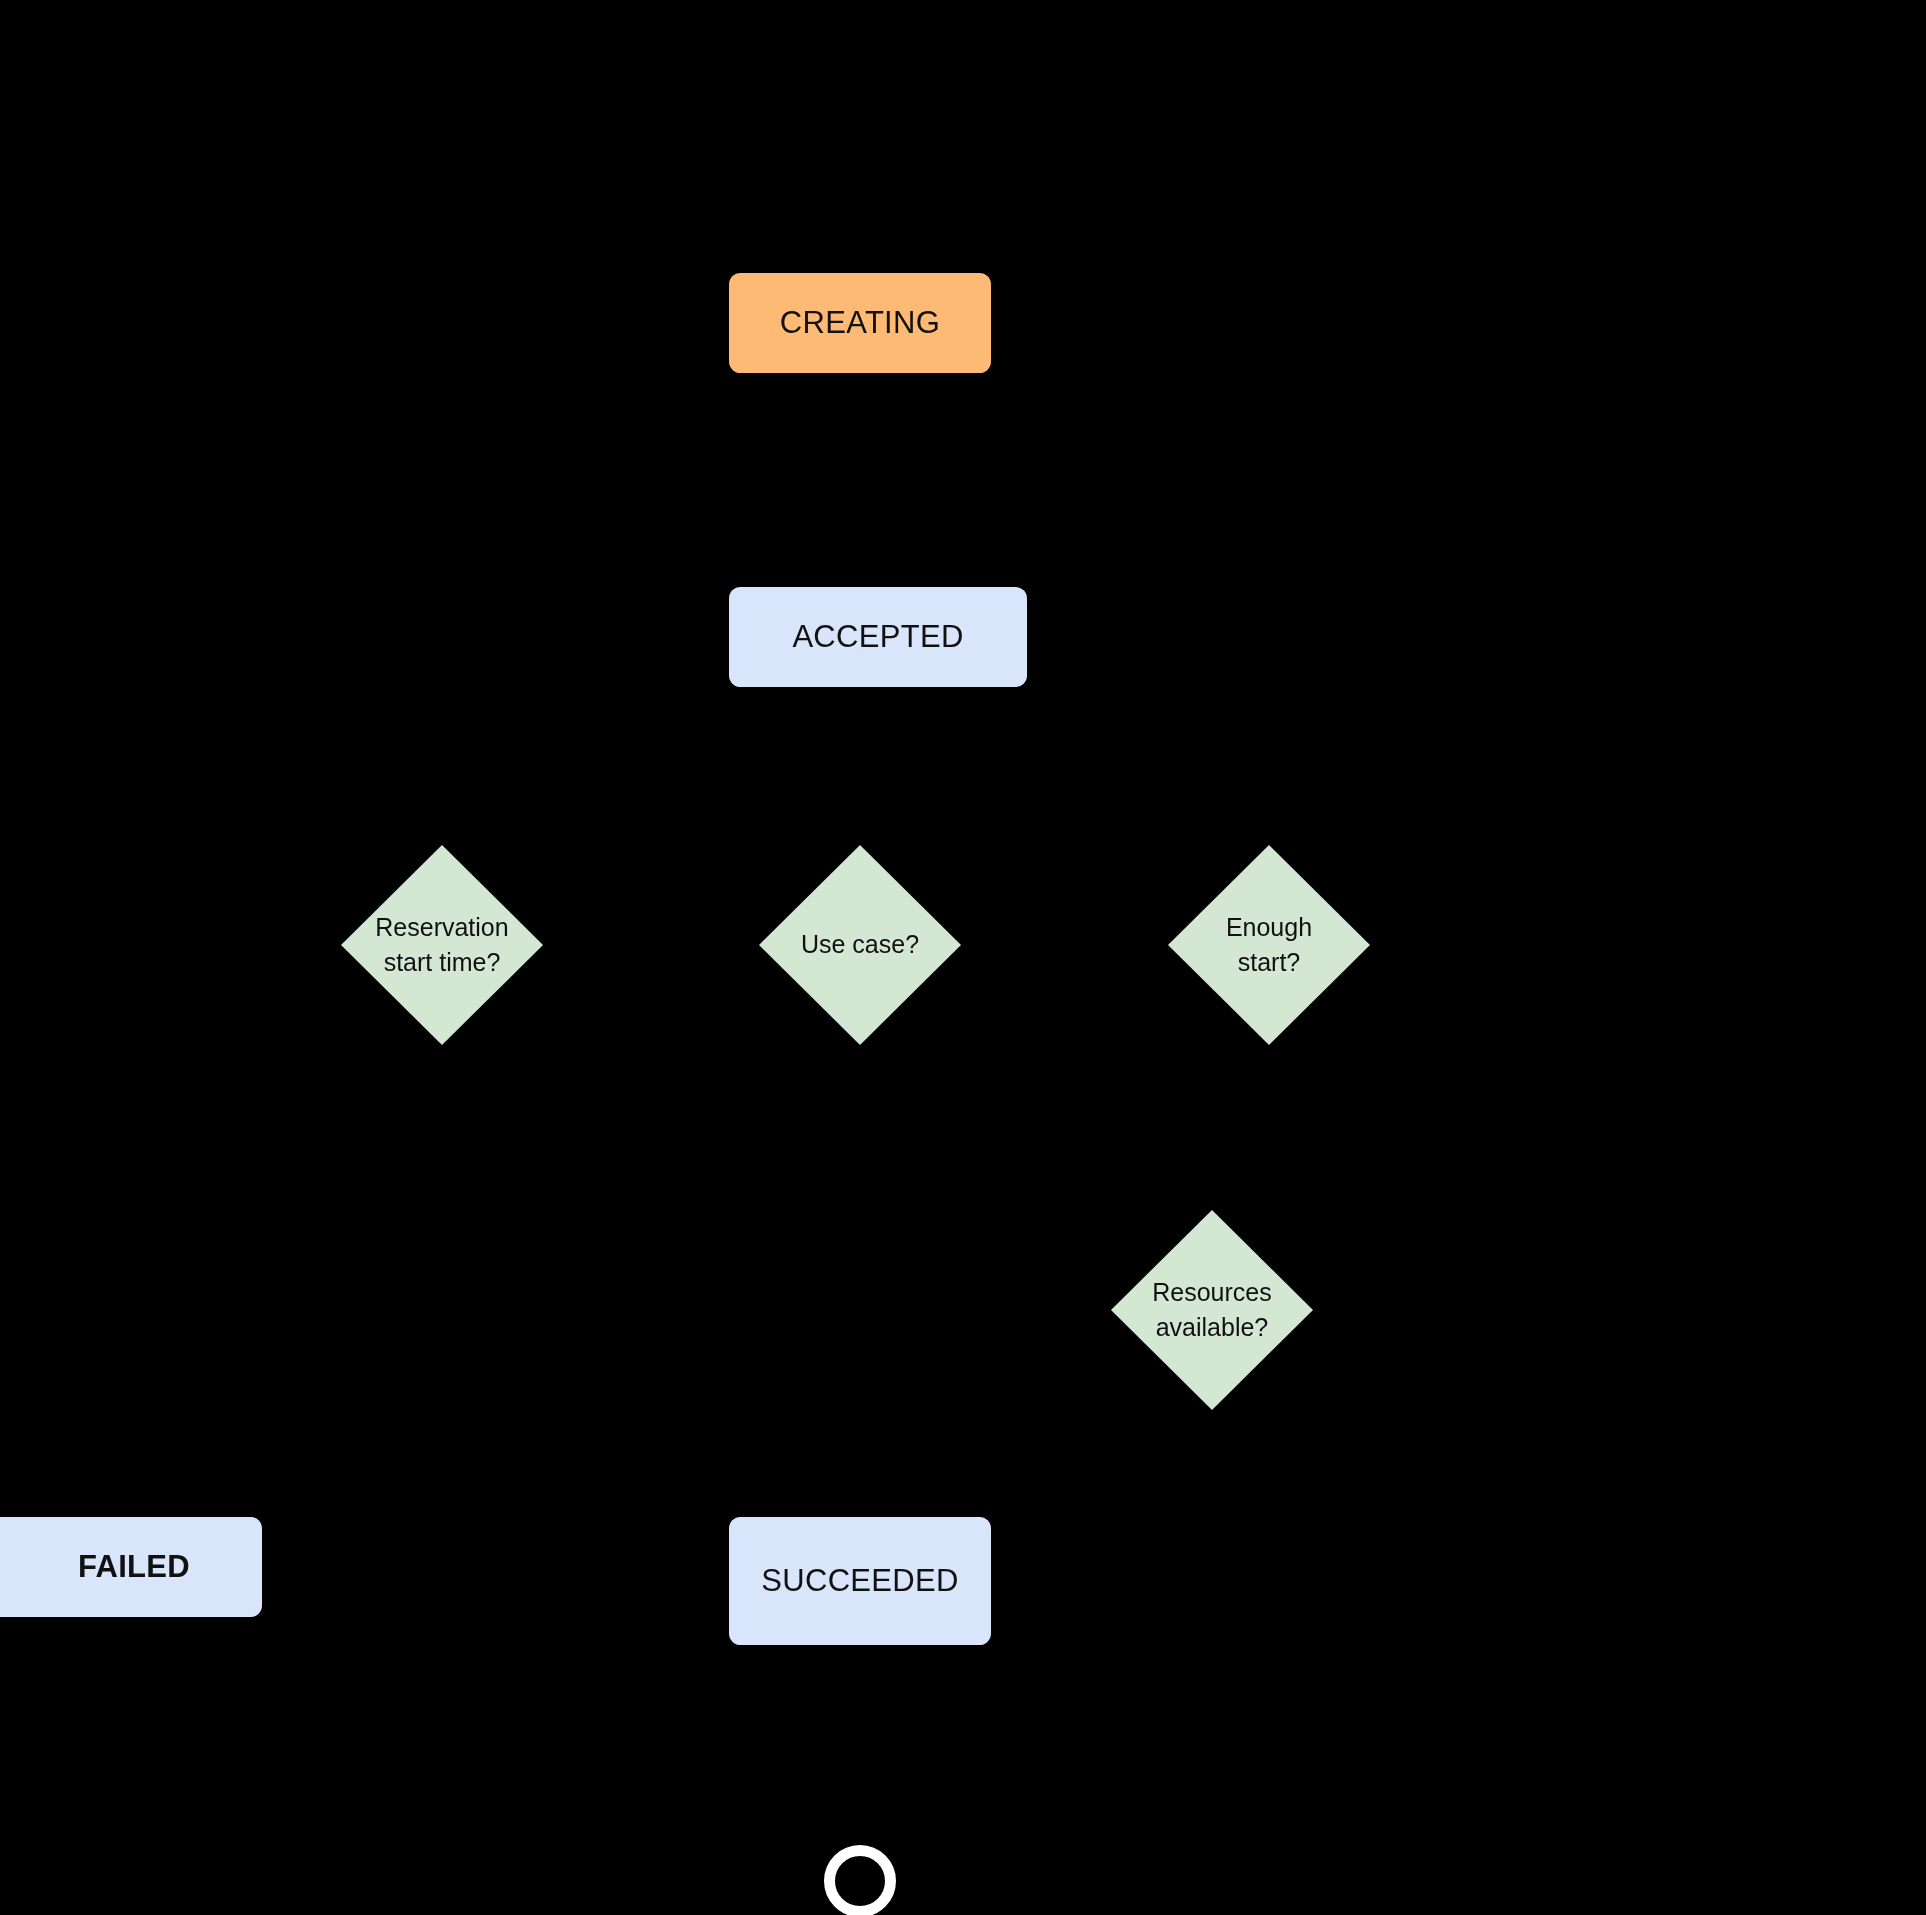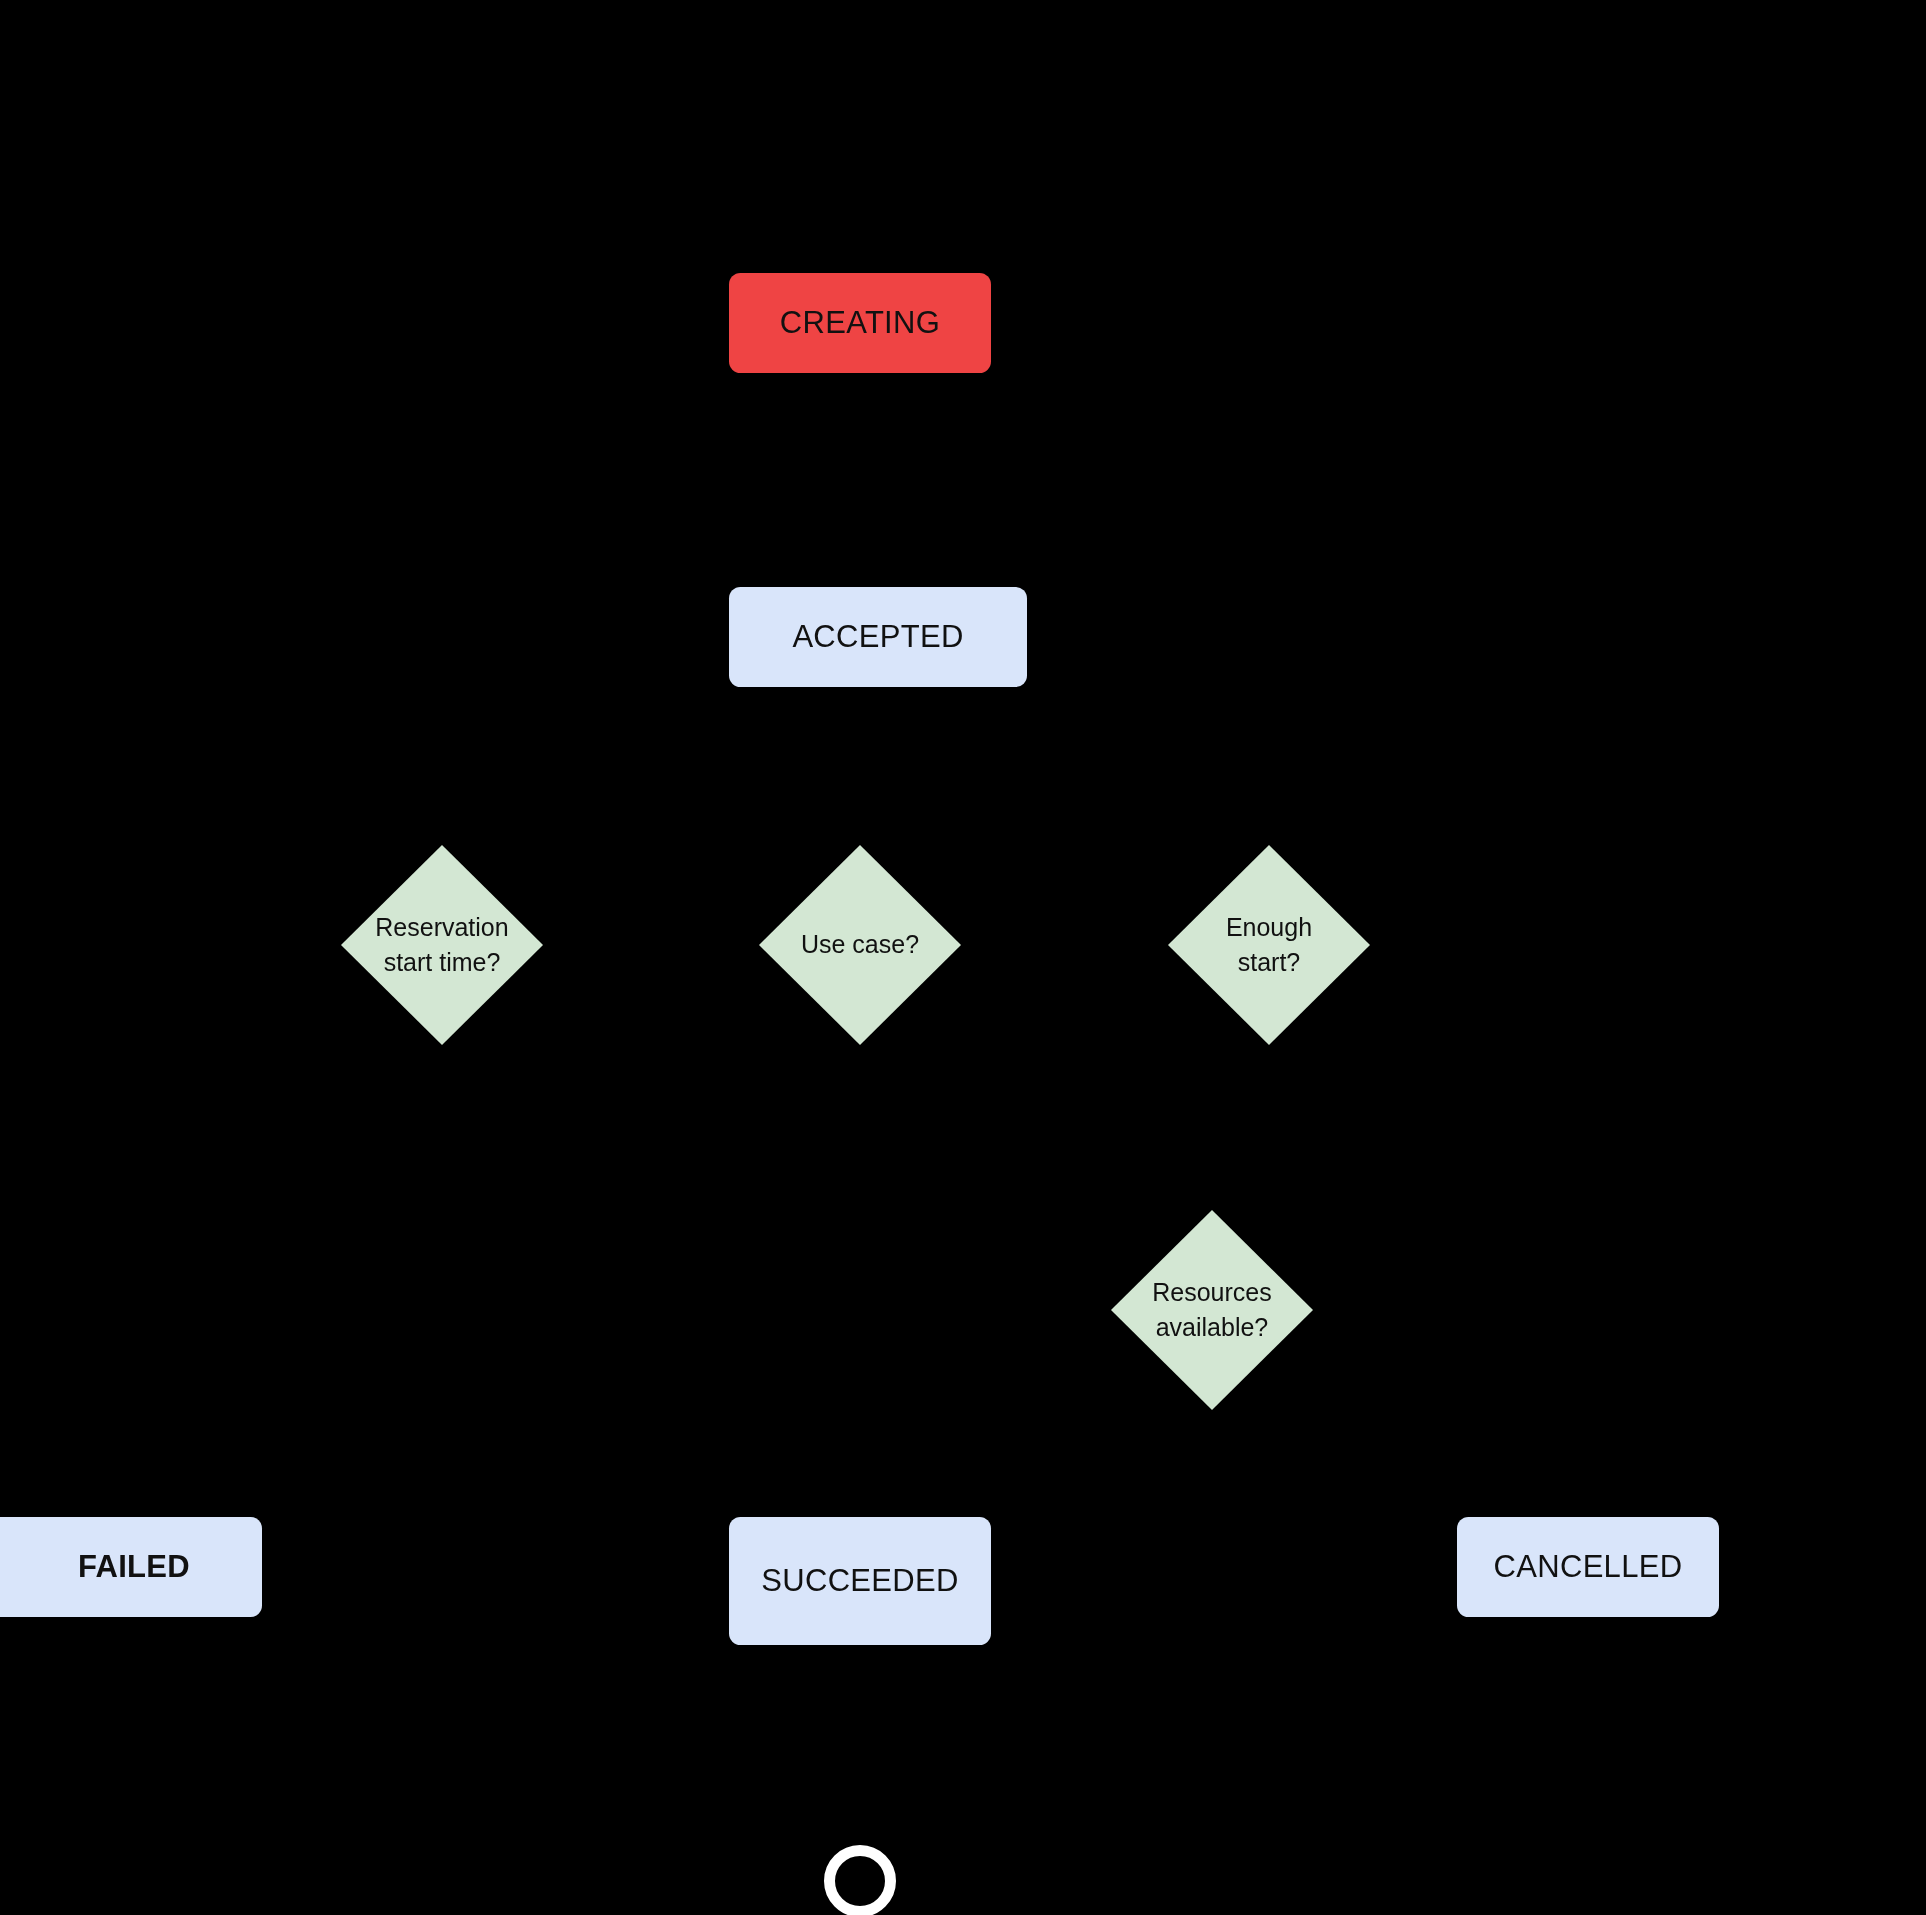--- a/index.html
+++ b/index.html
@@ -89,21 +89,21 @@
       <path d="M 1666 1330 L 1666 1637"></path>
       <path d="M 1666 1330 L 1666 1480 L 2457 1480 L 2457 1637"></path>
       <path d="M 857 2025 L 857 2800 L 205 2800 L 205 2938"></path>
       <path d="M 1666 2025 L 1666 2938"></path>
       <path d="M 2457 2025 L 2457 2343"></path>
       <path d="M 2457 2731 L 2457 2840 L 3076 2840 L 3076 2938"></path>
       <path d="M 1666 3132 L 1666 3573"></path>
     </g>
   </svg>
 
-  <div class="node state" style="left:729px; top:273px; width:262px; height:100px; background:#ef4444;">
+  <div class="node state" style="left:729px; top:273px; width:262px; height:100px; background:#fdba74;">
     <span>CREATING</span>
   </div>
 
   <div class="node state" style="left:729px; top:587px; width:298px; height:100px; background:#d9e5fa;">
     <span>ACCEPTED</span>
   </div>
 
   <div class="node decision" style="left:341px; top:845px; width:202px; height:200px;">
     <svg class="dshape" viewBox="0 0 392 388" xmlns="http://www.w3.org/2000/svg">
       <polygon points="196,0 392,194 196,388 0,194" fill="#d3e7d3"></polygon>
@@ -144,21 +144,18 @@
   </div>
 
   <div class="node state" style="left:-51px; top:1517px; width:313px; height:100px; background:#d9e5fa;">
     <span style="padding-left:57px;font-weight:bold;">FAILED</span>
   </div>
 
   <div class="node state" style="left:729px; top:1517px; width:262px; height:128px; background:#d9e5fa;">
     <span>SUCCEEDED</span>
   </div>
 
-  <div class="node state" style="left:1457px; top:1517px; width:262px; height:100px; background:#d9e5fa;">
-    <span>CANCELLED</span>
-  </div>
 
   <div class="terminator" style="left:824px; top:1845px; width:72px; height:72px;
               border:11.4px solid #ffffff; background:#000000;"></div>
 
 </div>
 
 
 </body></html>

